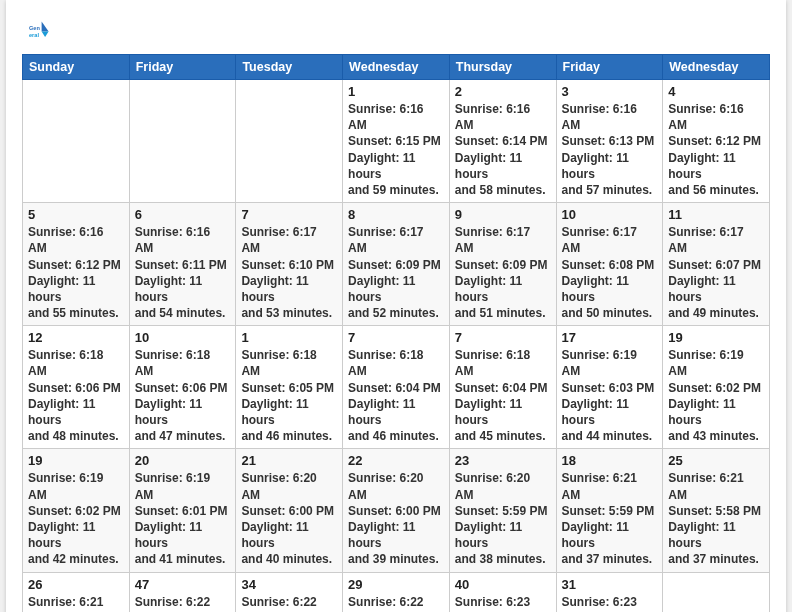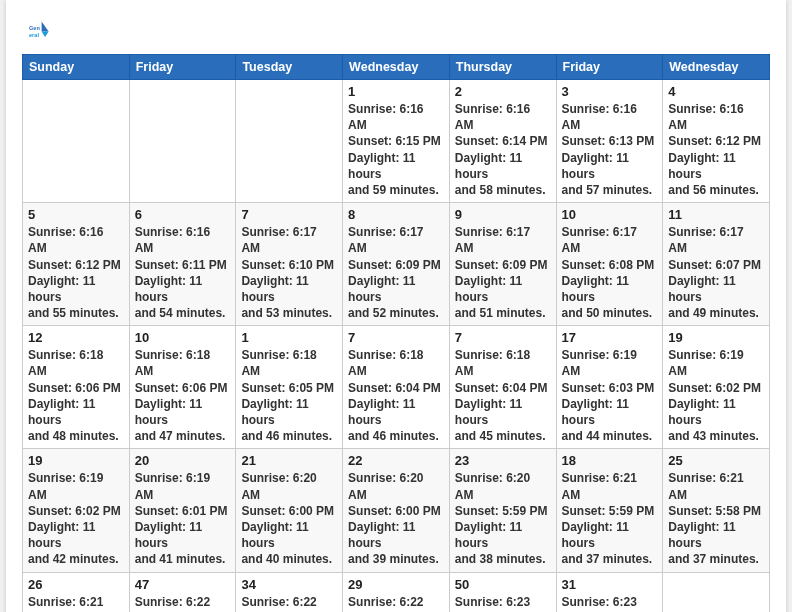--- a/index.html
+++ b/index.html
@@ -344,21 +344,21 @@
 and 34 minutes.</div>
           </td>
           <td>
             <div class="day-number">29</div>
             <div class="day-info" style="white-space: pre-line;">Sunrise: 6:22 AM
 Sunset: 5:56 PM
 Daylight: 11 hours
 and 33 minutes.</div>
           </td>
           <td>
-            <div class="day-number">50</div>
+            <div class="day-number">40</div>
             <div class="day-info" style="white-space: pre-line;">Sunrise: 6:23 AM
 Sunset: 5:55 PM
 Daylight: 11 hours
 and 32 minutes.</div>
           </td>
           <td>
             <div class="day-number">31</div>
             <div class="day-info" style="white-space: pre-line;">Sunrise: 6:23 AM
 Sunset: 5:55 PM
 Daylight: 11 hours

